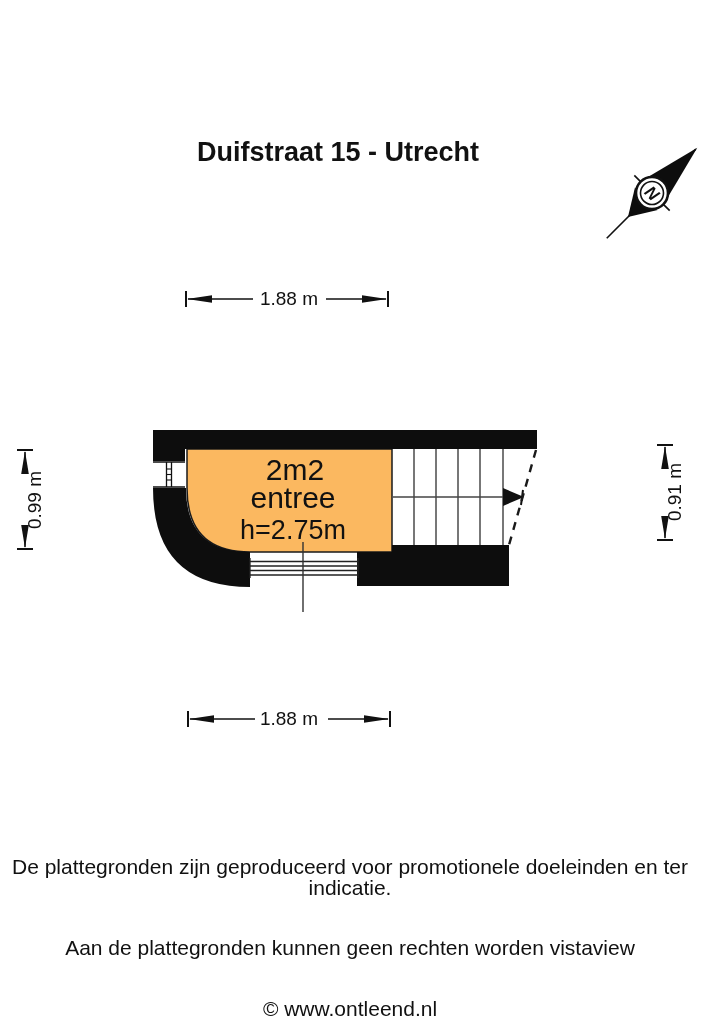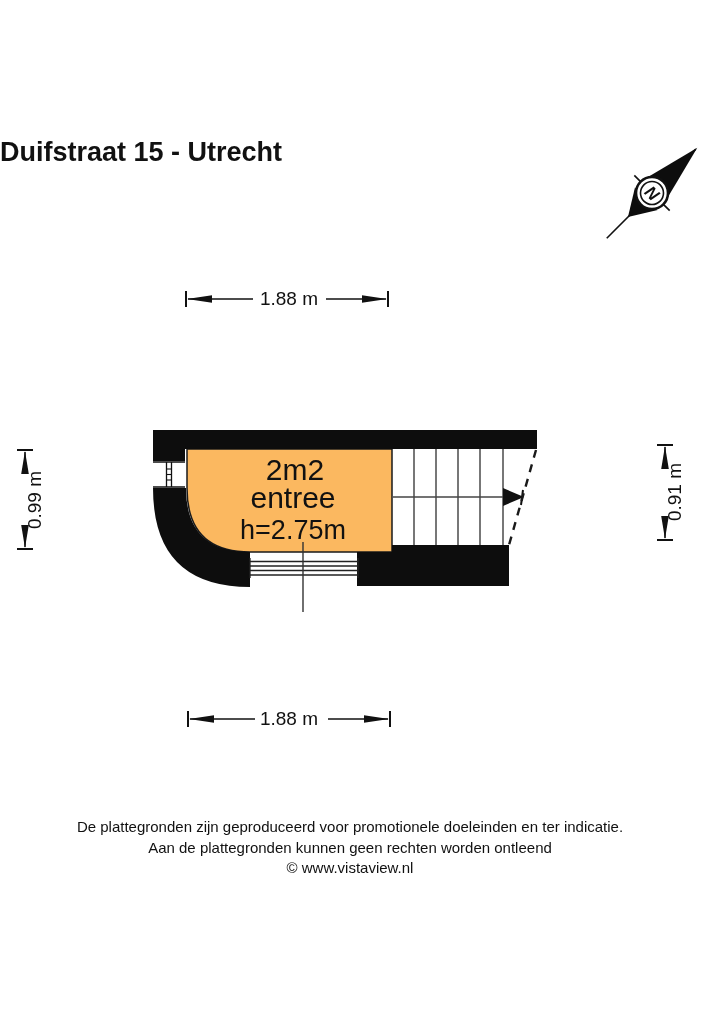--- a/index.html
+++ b/index.html
@@ -6,39 +6,40 @@
   .page{
     position:relative;
     width:720px;height:1018px;
     background:#ffffff;
     font-family:"Liberation Sans", sans-serif;
     overflow:hidden;
   }
   .title-block{
     position:absolute;
     top:136px;left:0;width:676px;
-    text-align:left;
+    text-align:center;
     color:#111;
   }
   .title-line{
     font-size:27px;
     font-weight:bold;
     line-height:32px;
     letter-spacing:0px;
   }
   .plan-svg{position:absolute;top:0;left:0;}
   .footer-block{
     position:absolute;
     top:817px;left:0;width:700px;
     text-align:center;
     color:#111;
   }
   .footer-line{
-    font-size:15px;
+    font-size:21px;
     line-height:20.5px;
+    margin-top:40px;
   }
   svg text{
     font-family:"Liberation Sans", sans-serif;
     fill:#111;
   }
   .dim-text{font-size:19px;}
   .room-big{font-size:30px;}
   .room-small{font-size:27px;}
   .compass-n{font-size:17px;font-weight:bold;font-style:italic;}
 </style>
@@ -150,17 +151,17 @@
       </g>
 
       <text x="295" y="480" text-anchor="middle" class="room-big">2m2</text>
       <text x="293" y="508" text-anchor="middle" class="room-big">entree</text>
       <text x="293" y="539" text-anchor="middle" class="room-small">h=2.75m</text>
     </g>
   </svg>
 
   <div class="footer-block">
     <div class="footer-line">De plattegronden zijn geproduceerd voor promotionele doeleinden en ter indicatie.</div>
-    <div class="footer-line">Aan de plattegronden kunnen geen rechten worden ontleend</div>
-    <div class="footer-line">© www.vistaview.nl</div>
+    <div class="footer-line">Aan de plattegronden kunnen geen rechten worden vistaview</div>
+    <div class="footer-line">© www.ontleend.nl</div>
   </div>
 
 </div>
 
 </body></html>

